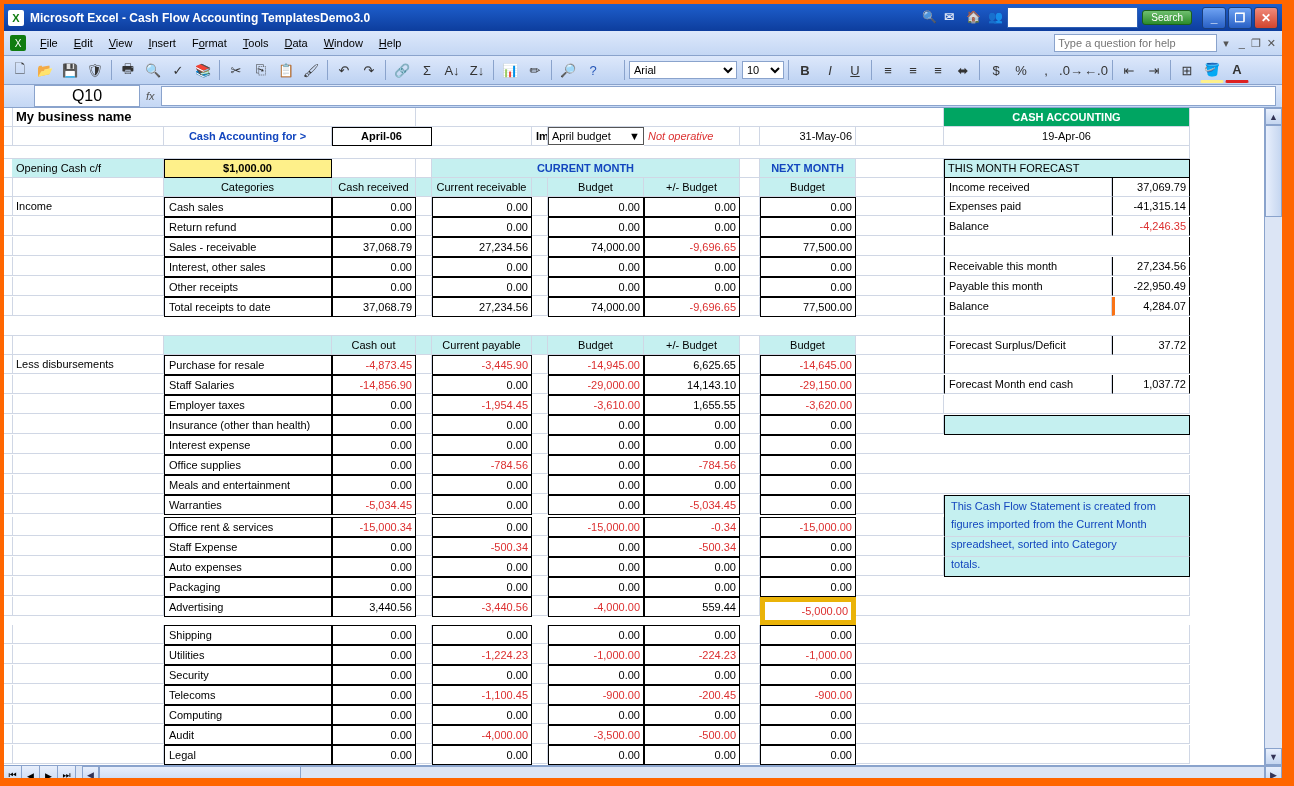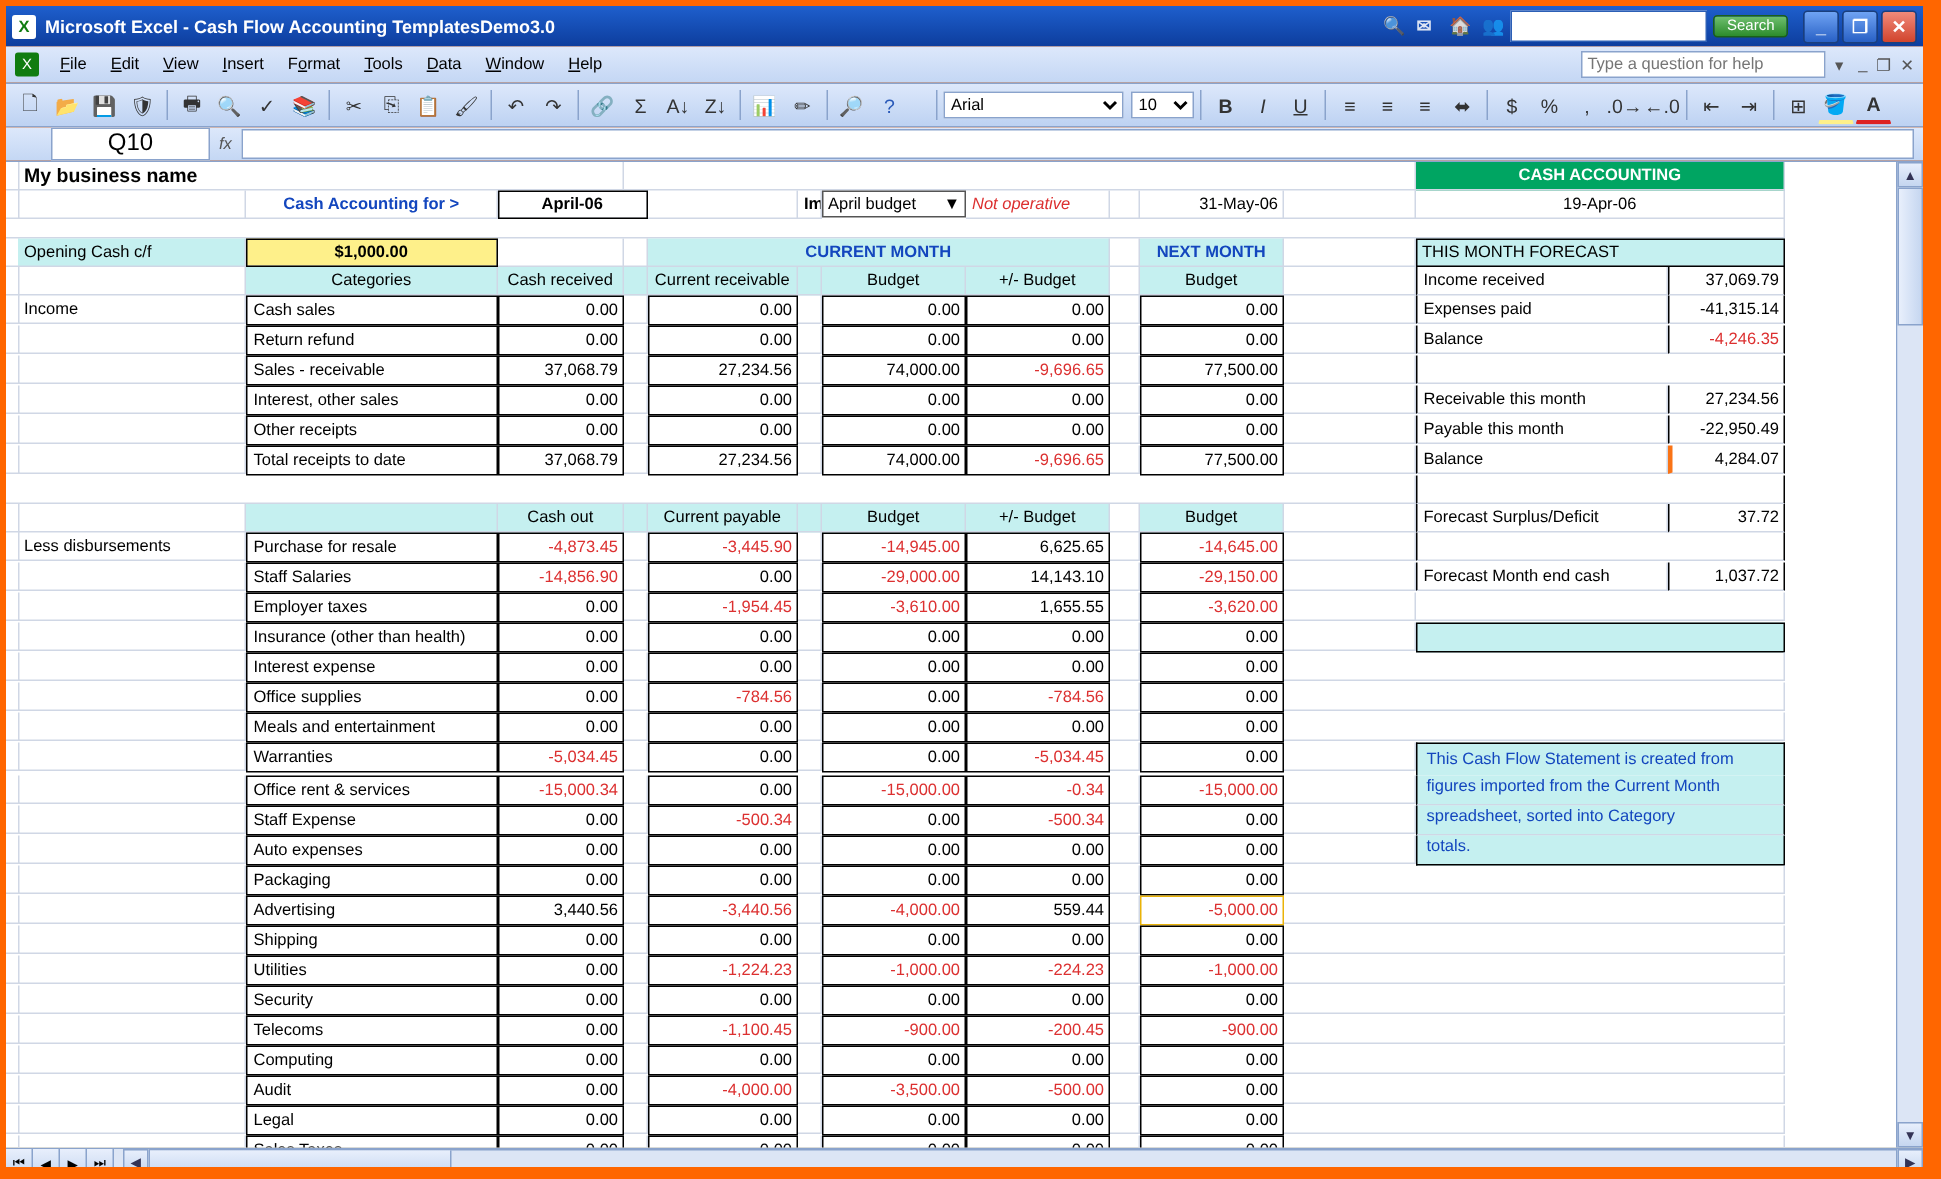--- a/index.html
+++ b/index.html
@@ -109,21 +109,21 @@
   <span class="tbtn">A↓</span>
   <span class="tbtn">Z↓</span>
   <span class="tsep"></span>
   <span class="tbtn">📊</span>
   <span class="tbtn">✏</span>
   <span class="tsep"></span>
   <span class="tbtn">🔎</span>
   <span class="tbtn" style="color:#2858B8">?</span>
   <span style="flex-basis:14px"></span>
   <span class="tsep"></span>
-  <select class="font-sel" style="width:120px"><option>Arial</option></select>
+  <select class="font-sel" style="width:108px"><option>Arial</option></select>
   <select class="font-sel" style="width:42px;margin-left:4px"><option>10</option></select>
   <span class="tsep"></span>
   <span class="tbtn b">B</span>
   <span class="tbtn" style="font-style:italic">I</span>
   <span class="tbtn" style="text-decoration:underline">U</span>
   <span class="tsep"></span>
   <span class="tbtn">≡</span>
   <span class="tbtn">≡</span>
   <span class="tbtn">≡</span>
   <span class="tbtn">⬌</span>
@@ -449,21 +449,21 @@
           <div class="c " style="grid-column:span 1;"></div>
           <div class="c"></div>
           <div class="c" style="border:1px solid #000">Advertising</div>
           <div class="c rnum " style="border:1px solid #000">3,440.56</div>
           <div class="c " style="grid-column:span 1;"></div>
           <div class="c rnum rred" style="border:1px solid #000">-3,440.56</div>
           <div class="c " style="grid-column:span 1;"></div>
           <div class="c rnum rred" style="border:1px solid #000">-4,000.00</div>
           <div class="c rnum " style="border:1px solid #000">559.44</div>
           <div class="c " style="grid-column:span 1;"></div>
-          <div class="c rnum rred" style="border:1px solid #eab308">-5,000.00</div>
+          <div class="c rnum rred" style="border:5px solid #eab308">-5,000.00</div>
           <div class="c " style="grid-column:span 4;"></div>
           <div class="c " style="grid-column:span 1;"></div>
           <div class="c"></div>
           <div class="c" style="border:1px solid #000">Shipping</div>
           <div class="c rnum " style="border:1px solid #000">0.00</div>
           <div class="c " style="grid-column:span 1;"></div>
           <div class="c rnum " style="border:1px solid #000">0.00</div>
           <div class="c " style="grid-column:span 1;"></div>
           <div class="c rnum " style="border:1px solid #000">0.00</div>
           <div class="c rnum " style="border:1px solid #000">0.00</div>

